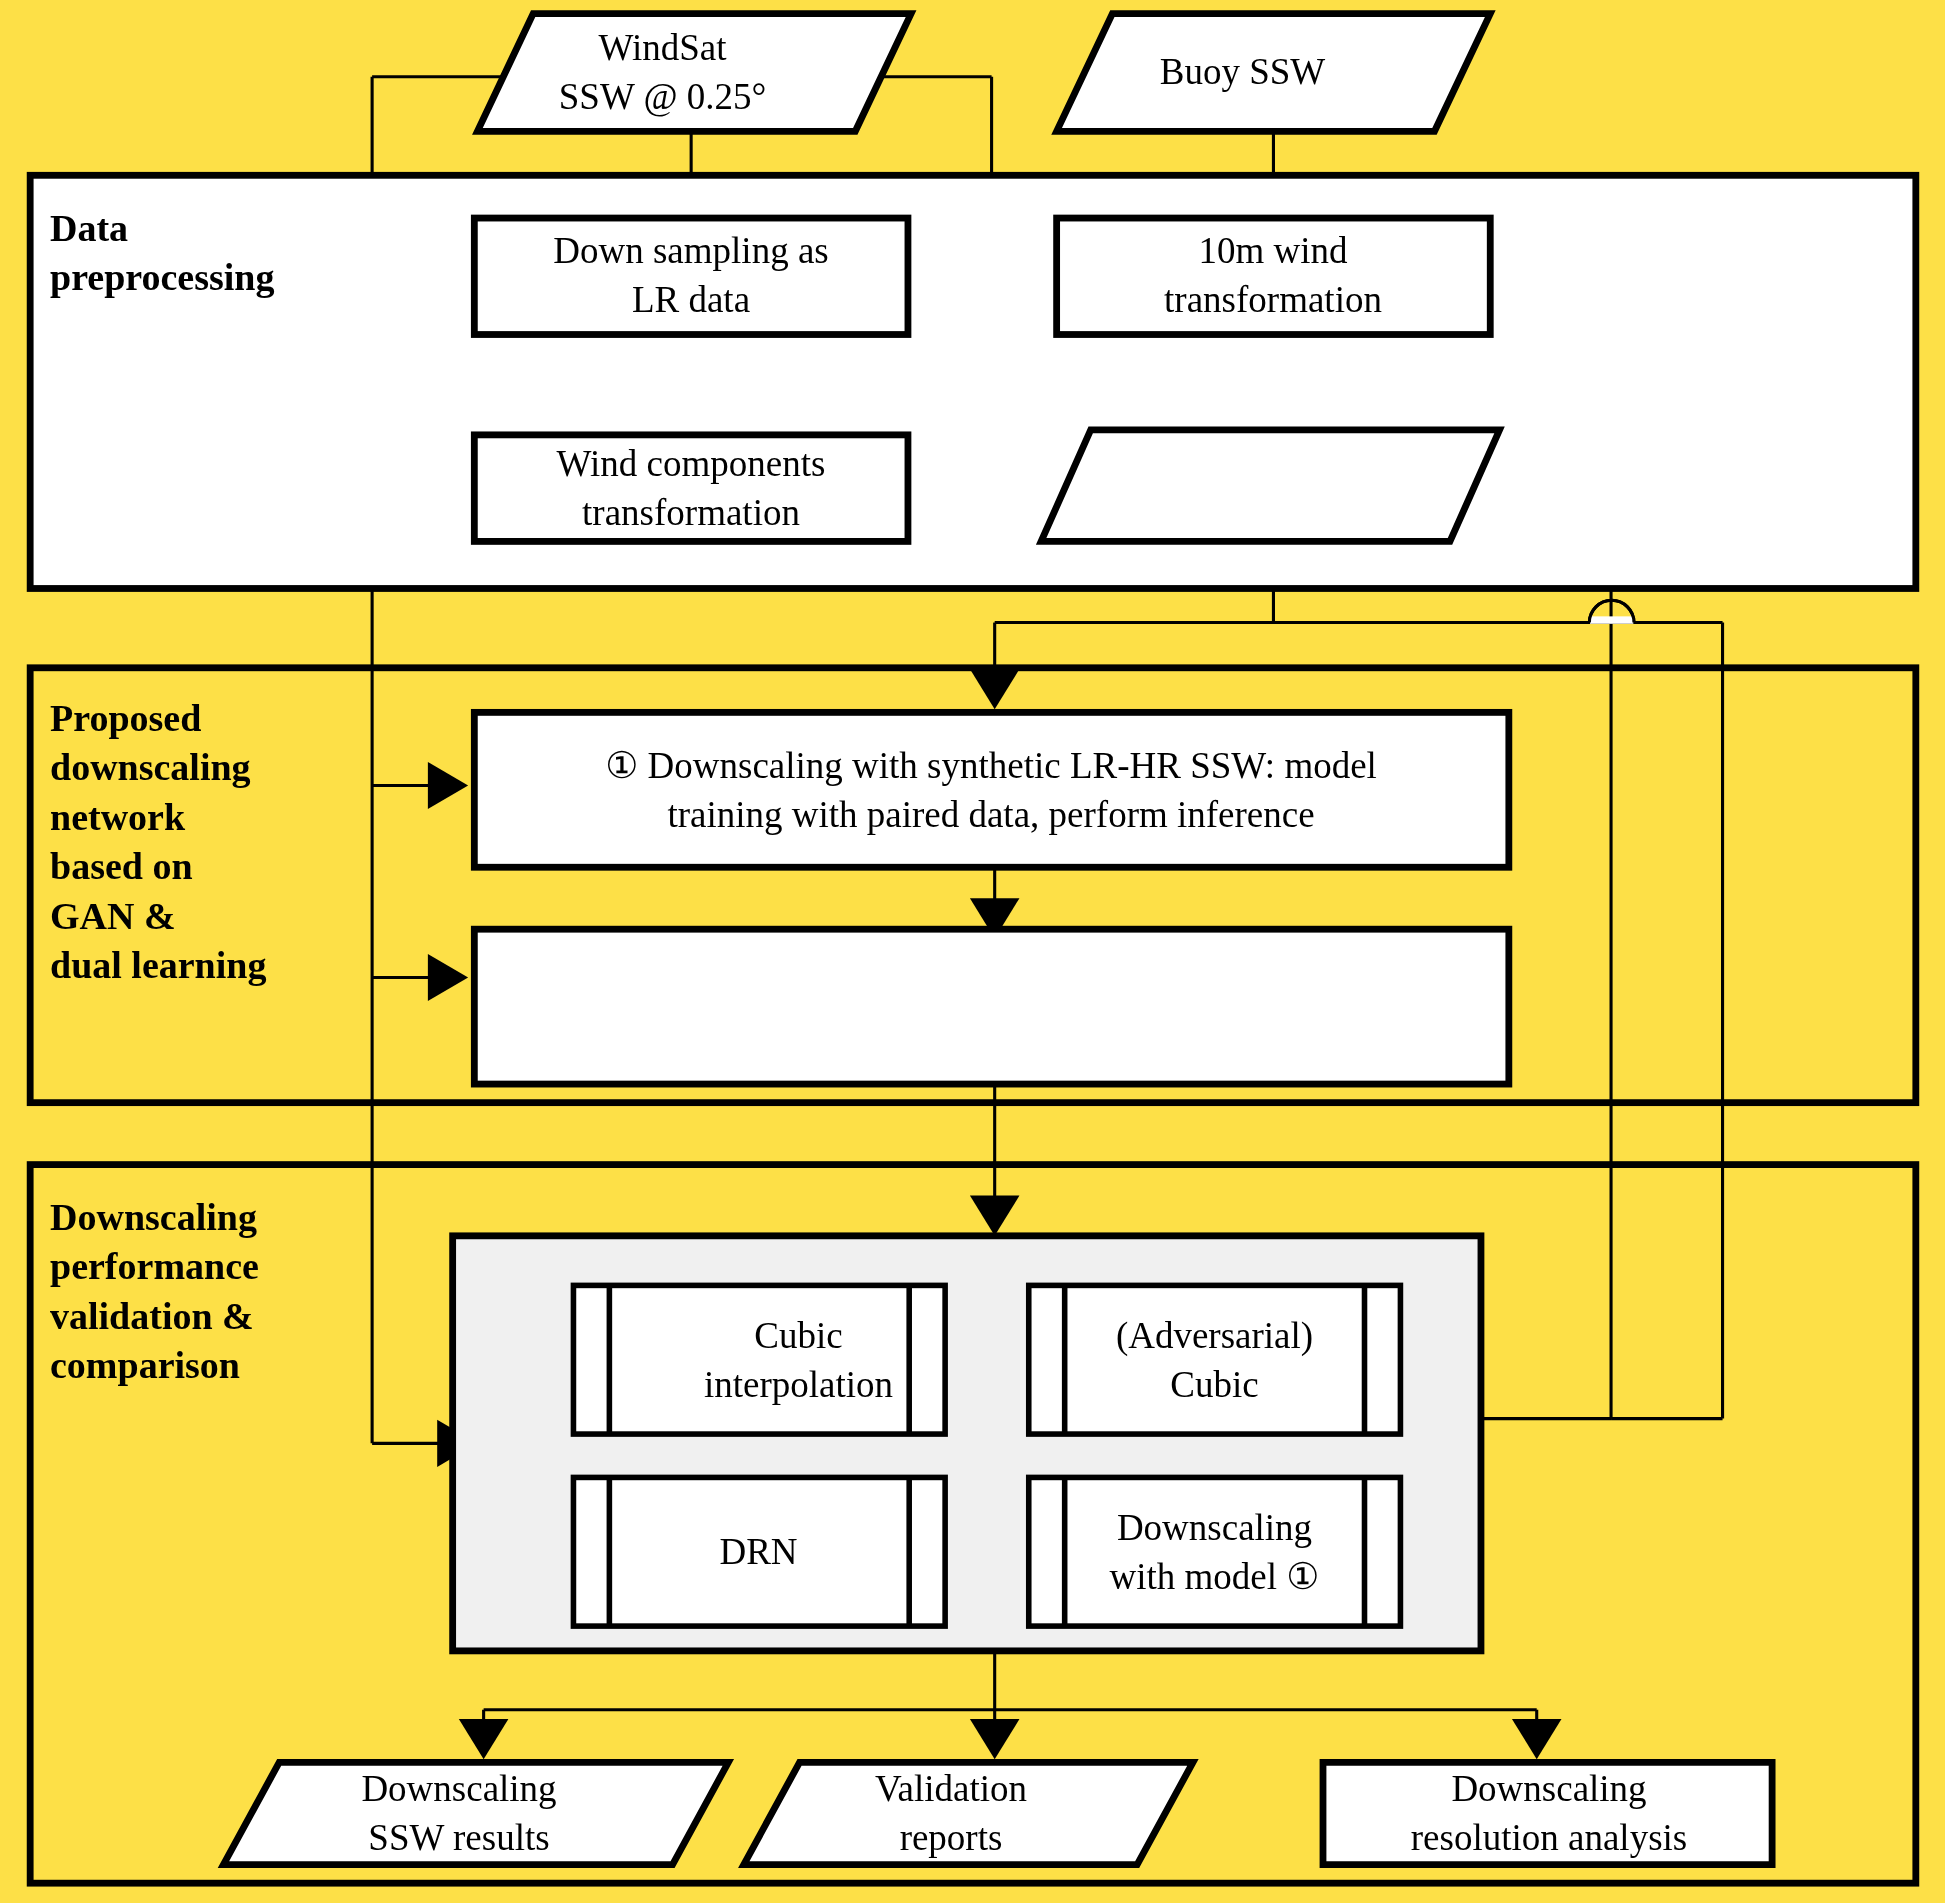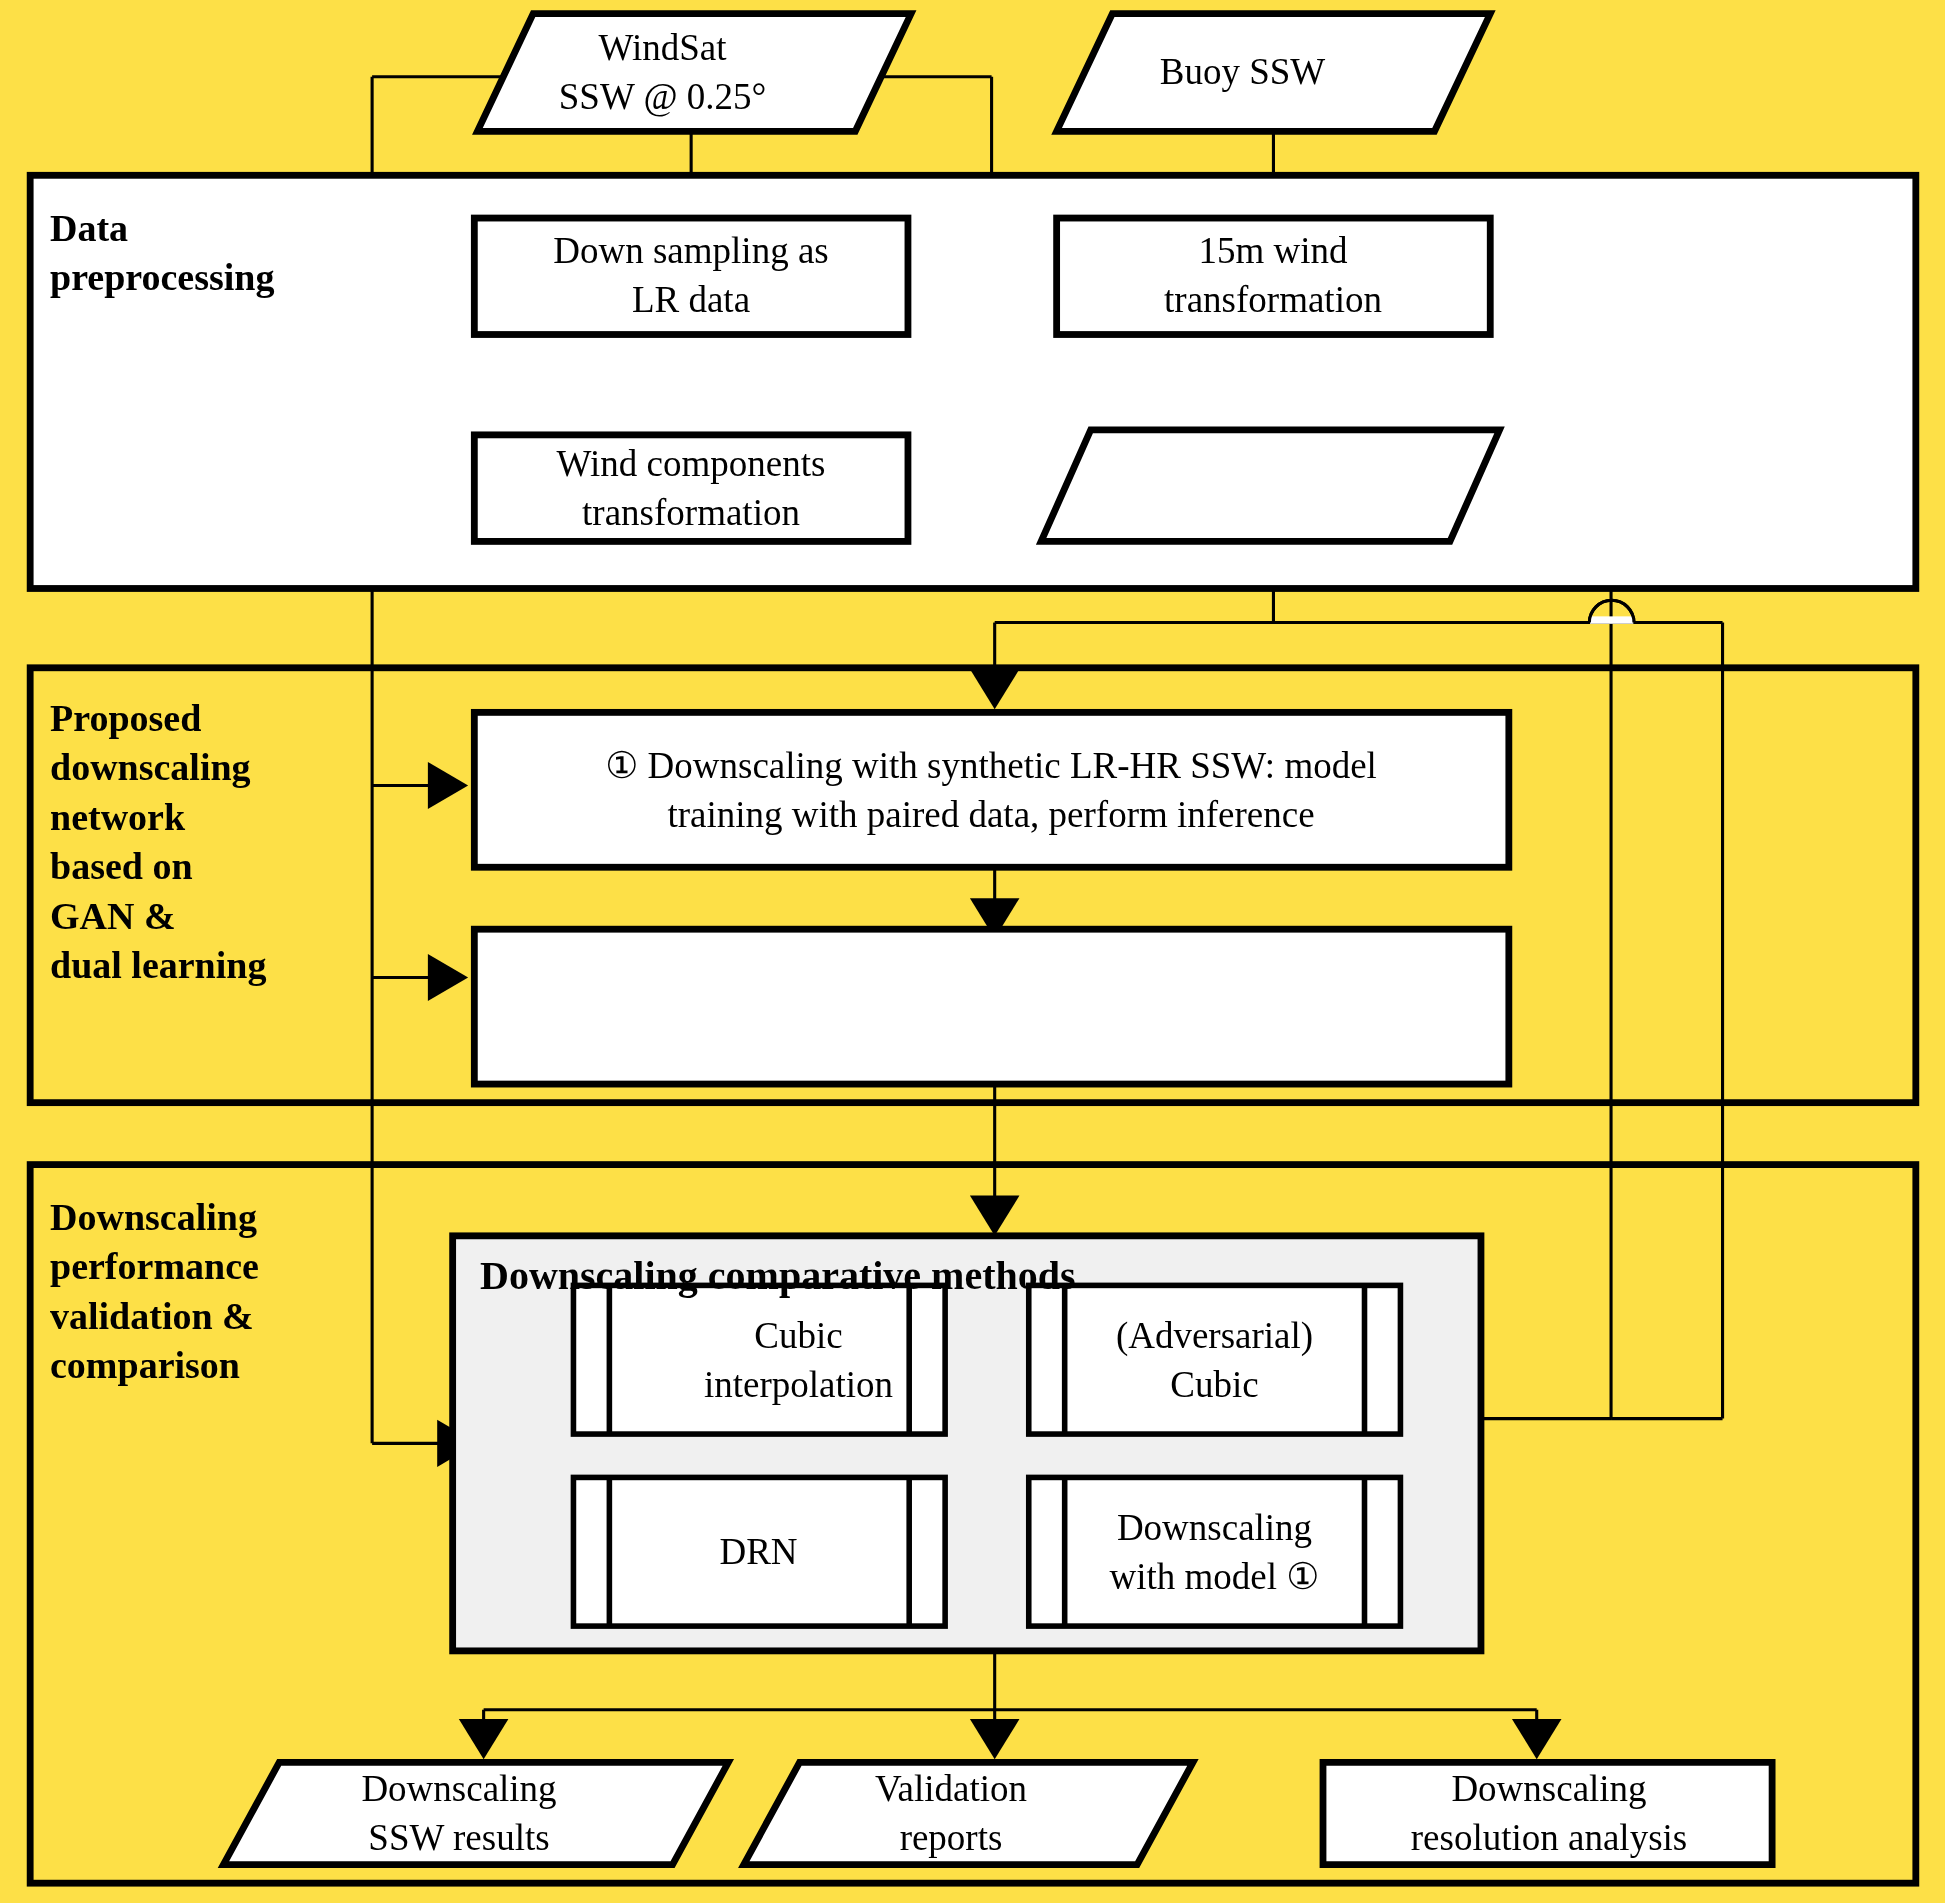--- a/index.html
+++ b/index.html
@@ -186,29 +186,28 @@
 performance
 validation &amp;
 comparison</div>
 
 <div class="lbl lbl-box ctr" style="left:474px;top:218px;width:434px;height:116px;">Down sampling as
 LR data</div>
 
 <div class="lbl lbl-box ctr" style="left:474px;top:435px;width:434px;height:107px;">Wind components
 transformation</div>
 
-<div class="lbl lbl-box ctr" style="left:1056px;top:218px;width:434px;height:116px;">15m wind
+<div class="lbl lbl-box ctr" style="left:1056px;top:218px;width:434px;height:116px;">10m wind
 transformation</div>
 
 
 <div class="lbl lbl-wide ctr" style="left:489px;top:713px;width:1004px;height:155px;">① Downscaling with synthetic LR-HR SSW: model
 training with paired data, perform inference</div>
 
 
-<div class="gray-title" style="left:480px;top:1252px;width:967px;">Downscaling comparative methods</div>
 
 <div class="lbl lbl-box ctr" style="left:613px;top:1286px;width:291px;height:149px;padding-left:40px;">Cubic
 interpolation</div>
 
 <div class="lbl lbl-box ctr" style="left:1069px;top:1286px;width:291px;height:149px;">(Adversarial)
 Cubic</div>
 
 <div class="lbl lbl-box ctr" style="left:613px;top:1478px;width:291px;height:149px;">DRN</div>
 
 <div class="lbl lbl-box ctr" style="left:1069px;top:1478px;width:291px;height:149px;">Downscaling

